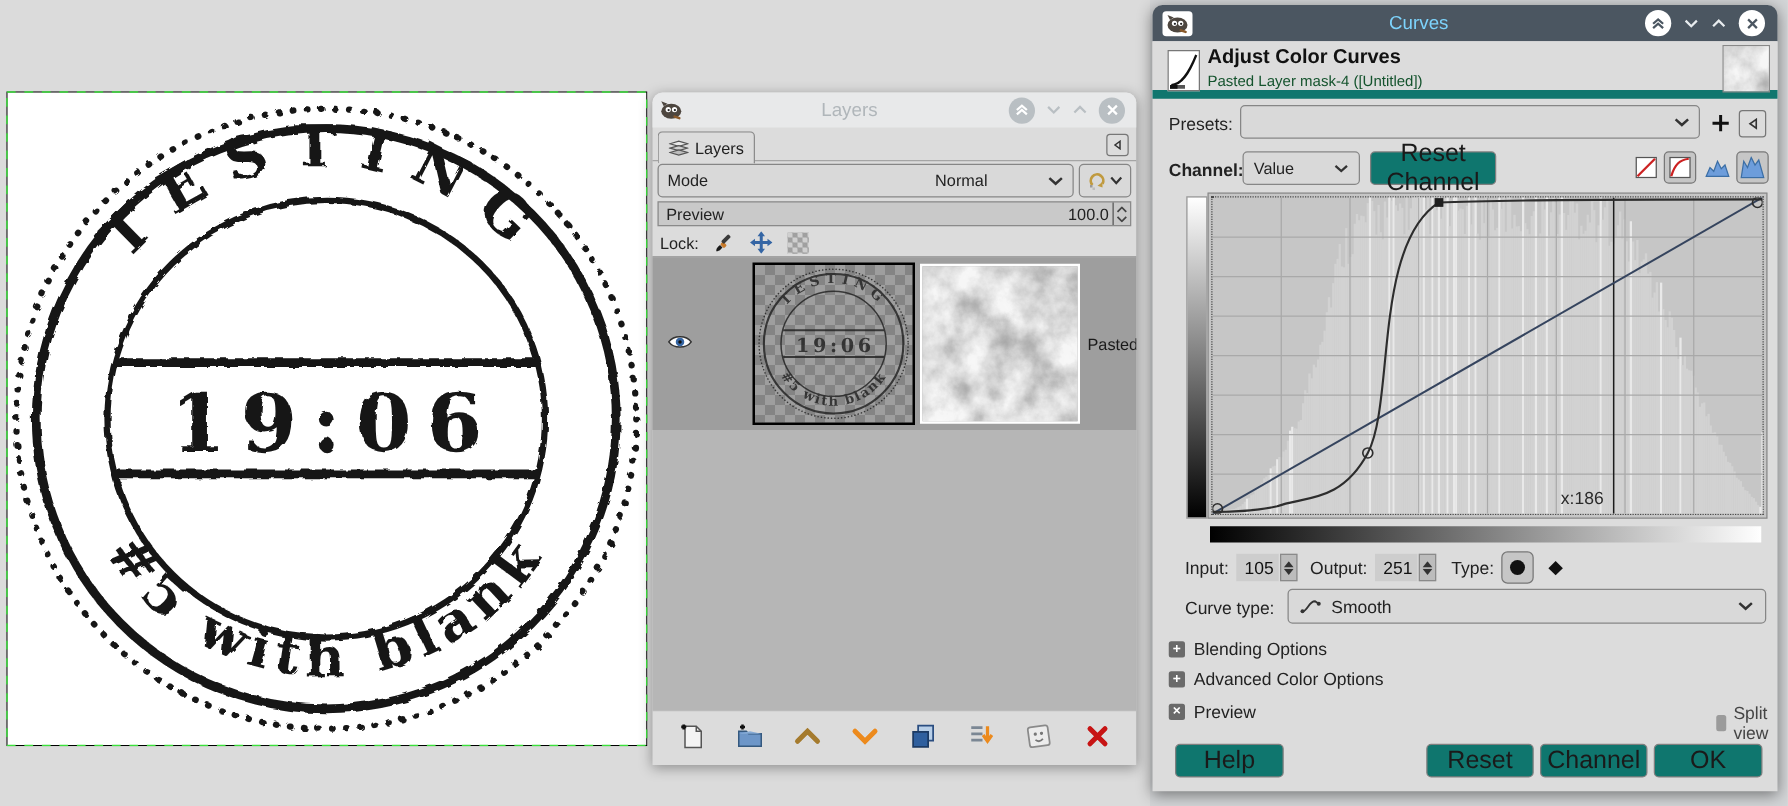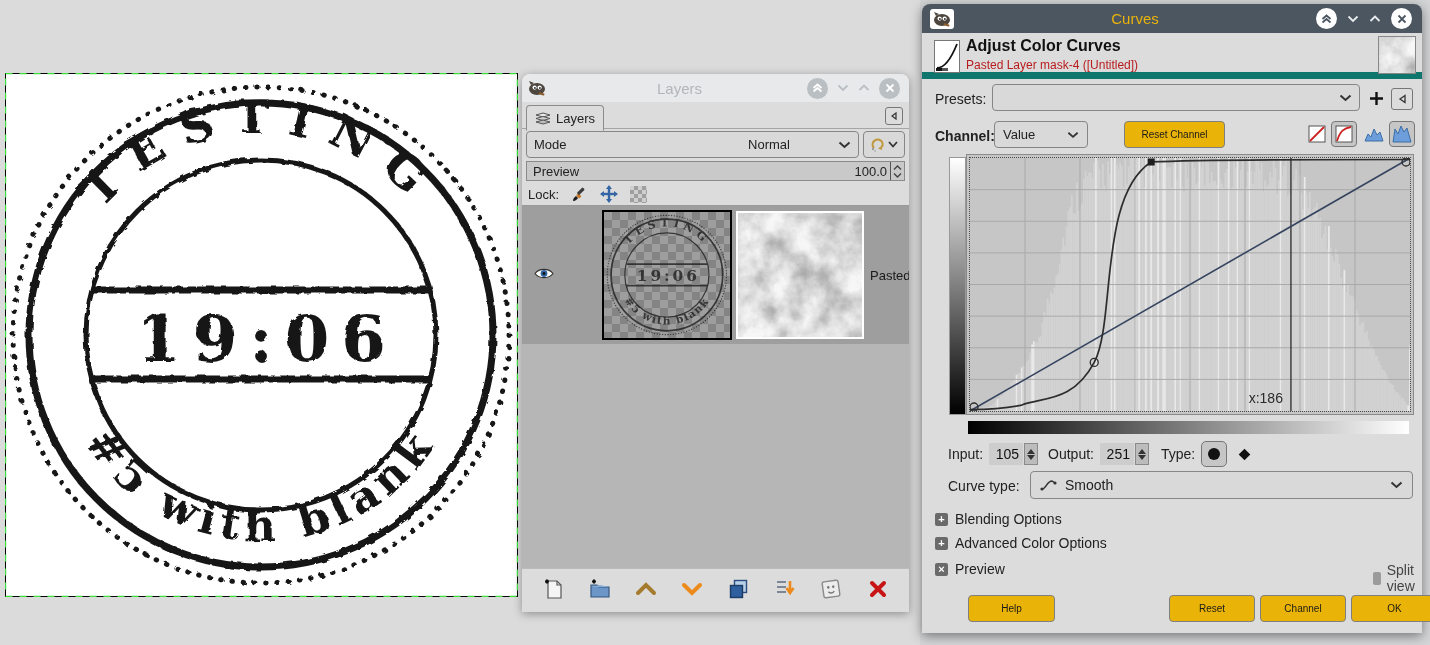--- a/index.html
+++ b/index.html
@@ -3,22 +3,22 @@
 <meta charset="utf-8">
 <style>
   html,body{margin:0;padding:0;background:#d3d5d7;}
   .stage{position:relative;width:1430px;height:645px;overflow:hidden;
          font-family:"Liberation Sans",sans-serif;color:#222;}
   .abs{position:absolute;}
   
   .backdrop{left:0;top:0;width:920px;height:645px;background:#dbdbdb;}
   .canvas{left:5px;top:73px;width:513px;height:524px;background:#ffffff;}
   
-  .btn{background:#eab308;border:1px solid #7f7f7f;border-radius:4px;font-size:10px;color:#1a1a1a;
-       display:flex;align-items:center;justify-content:center;box-sizing:border-box;margin-left:28px;}
+  .btn{background:#0f766e;border:1px solid #7f7f7f;border-radius:4px;font-size:20px;color:#1a1a1a;
+       display:flex;align-items:center;justify-content:center;box-sizing:border-box;}
   .combo{background:#d9d9d9;border:1px solid #868686;border-radius:4px;display:flex;align-items:center;
          font-size:13px;color:#222;box-sizing:border-box;}
   .combo .grow{flex:1;}
   .pressed{background:#c6c6c6;border:1px solid #777;border-radius:4px;box-sizing:border-box;
            display:flex;align-items:center;justify-content:center;}
   .flaticon{display:flex;align-items:center;justify-content:center;}
   .titlebtn-circle{width:21px;height:21px;border-radius:50%;display:flex;align-items:center;justify-content:center;}
   .spin{width:14px;box-sizing:border-box;background:#bcbcbc;border:1px solid #8a8a8a;display:flex;
         flex-direction:column;align-items:center;justify-content:center;gap:1px;}
   .checker8{background-image:linear-gradient(45deg,#848484 26%,transparent 26%,transparent 74%,#848484 74%),
@@ -41,21 +41,21 @@
        border-radius:4px 4px 0 0;background:#dcdcdc;display:flex;align-items:center;gap:5px;padding:0 8px;font-size:13px;}
   .listrow-label{font-size:13px;color:#1a1a1a;white-space:nowrap;overflow:hidden;}
   .ltoolbar{left:0;top:494px;width:100%;height:40px;border-top:1px solid #bbb;display:flex;align-items:center;
             justify-content:space-around;padding:0 8px;box-sizing:border-box;}
   .ltoolbar>div{width:28px;height:28px;}
   
   .curves-win{left:922px;top:4px;width:500px;height:629px;background:#dcdcdc;border-radius:8px 8px 0 0;
               box-shadow:0 3px 12px rgba(0,0,0,.45);}
   .curves-title{left:0;top:0;width:100%;height:29px;background:#4b5661;border-radius:8px 8px 0 0;
                 display:flex;align-items:center;}
-  .curves-title .t{flex:1;text-align:center;font-size:15px;color:#eab308;}
+  .curves-title .t{flex:1;text-align:center;font-size:15px;color:#7dd3fc;}
   .cheader{left:0;top:29px;width:100%;height:46px;border-bottom:7px solid #0f766e;box-sizing:border-box;background:#dcdcdc;}
   .plotframe{left:44px;top:150px;border:1px solid #8a8a8a;background:#c6c6c6;padding:2px;}
   .plotinner{border:1px dotted #4a4a4a;line-height:0;}
   .vgrad{left:27px;top:153px;width:15px;height:256px;background:linear-gradient(#ffffff,#000000);border:1px solid #999;}
   .hgrad{left:46px;top:417px;width:441px;height:13px;background:linear-gradient(to right,#000,#fff);}
   .valbox{width:34px;height:22px;background:#cdcdcd;border:none;font-size:14px;color:#111;text-align:right;
           padding:0 4px 0 0;box-sizing:border-box;font-family:"Liberation Sans",sans-serif;}
 </style>
 </head>
 <body>
@@ -344,21 +344,21 @@
 
     <div class="abs cheader">
       <span class="abs" style="left:12px;top:7px;width:24px;height:31px;background:#fff;border:1px solid #777;">
         <svg width="24" height="31" viewBox="0 0 24 31">
             <path d="M2,27 C10,27 16,18 22,3" fill="none" stroke="#111" stroke-width="1.8"></path>
             <rect x="1" y="27" width="12" height="3" fill="#555"></rect>
             <rect x="1" y="27" width="6" height="3" fill="#111"></rect>
           </svg>
       </span>
       <div class="abs" style="left:44px;top:4px;font-size:16px;font-weight:bold;color:#111;">Adjust Color Curves</div>
-      <div class="abs" style="left:44px;top:25px;font-size:12px;color:#b91c1c;">Pasted Layer mask-4 ([Untitled])</div>
+      <div class="abs" style="left:44px;top:25px;font-size:12px;color:#14532d;">Pasted Layer mask-4 ([Untitled])</div>
       <div class="abs" style="right:6px;top:3px;width:36px;height:36px;border:1px solid #888;">
         <svg width="36" height="36">
             <rect width="36" height="36" fill="#999" filter="url(#cloudsF)"></rect>
           </svg>
       </div>
     </div>
 
     <div class="abs lbl" style="left:13px;top:87px;">Presets:</div>
     <div class="abs combo" style="left:70px;top:80px;width:368px;height:27px;padding:0 7px;">
       <span class="grow"></span>

